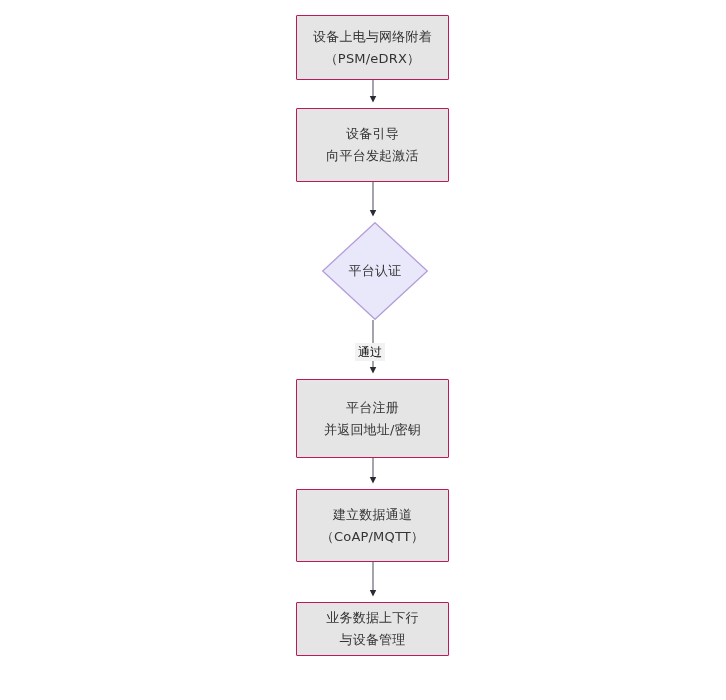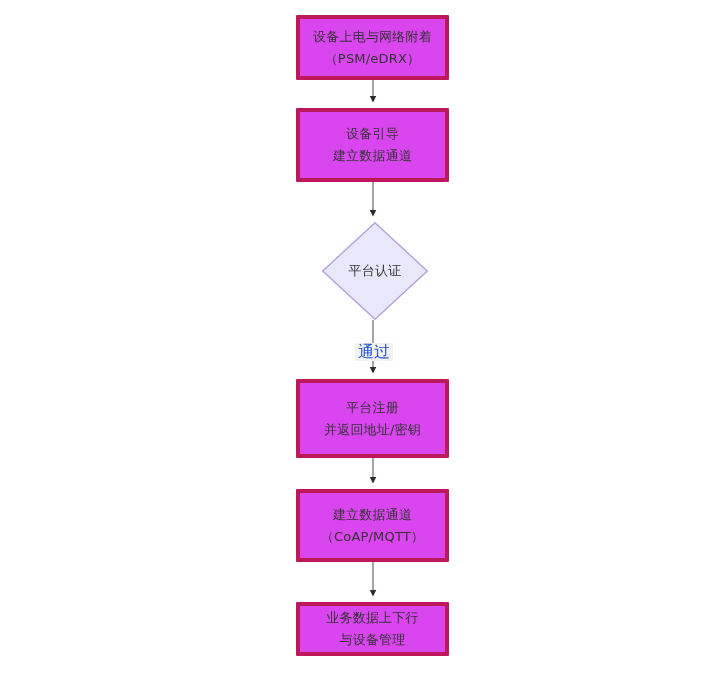--- a/index.html
+++ b/index.html
@@ -38,22 +38,22 @@
     position: absolute;
     z-index: 2;
     box-sizing: border-box;
     display: flex;
     align-items: center;
     justify-content: center;
     text-align: center;
   }
 
   .node-process {
-    background: #d946ef;
-    border: 4px solid #be185d;
+    background: #e5e5e5;
+    border: 1px solid #be185d;
     border-radius: 1px;
   }
 
   .node-label {
     font-size: 13px;
     line-height: 22px;
     color: #333333;
     letter-spacing: 0.2px;
     white-space: pre-line;
     padding: 0 6px;
@@ -73,23 +73,23 @@
   }
   .node-decision .node-label {
     position: relative;
     z-index: 2;
   }
 
   
   .edge-label {
     position: absolute;
     z-index: 3;
-    font-size: 16px;
+    font-size: 12px;
     line-height: 16px;
-    color: #1d4ed8;
+    color: #000000;
     background: #f2f2f2;
     padding: 1px 3px;
     white-space: nowrap;
   }
 </style>
 </head>
 <body>
 
 <div id="flow-canvas">
 
@@ -111,21 +111,21 @@
     <line x1="373" y1="562" x2="373" y2="595" stroke="#5a5a6a" stroke-width="1.1" marker-end="url(#arrowhead)"></line>
   </svg>
 
   <div class="node node-process" style="left:296px; top:15px; width:153px; height:65px;">
     <div class="node-label">设备上电与网络附着
 （PSM/eDRX）</div>
   </div>
 
   <div class="node node-process" style="left:296px; top:108px; width:153px; height:74px;">
     <div class="node-label">设备引导
-建立数据通道</div>
+向平台发起激活</div>
   </div>
 
   <div class="node node-decision" style="left:322px; top:222px; width:106px; height:98px;">
     <svg class="diamond-shape" viewBox="0 0 106 98" preserveAspectRatio="none" xmlns="http://www.w3.org/2000/svg">
       <polygon points="53,0.7 105.3,49 53,97.3 0.7,49" fill="#e9e8fb" stroke="#b39ddb" stroke-width="1.3"></polygon>
     </svg>
     <div class="node-label">平台认证</div>
   </div>
 
   <div class="edge-label" style="left:355px; top:343px;">通过</div>

